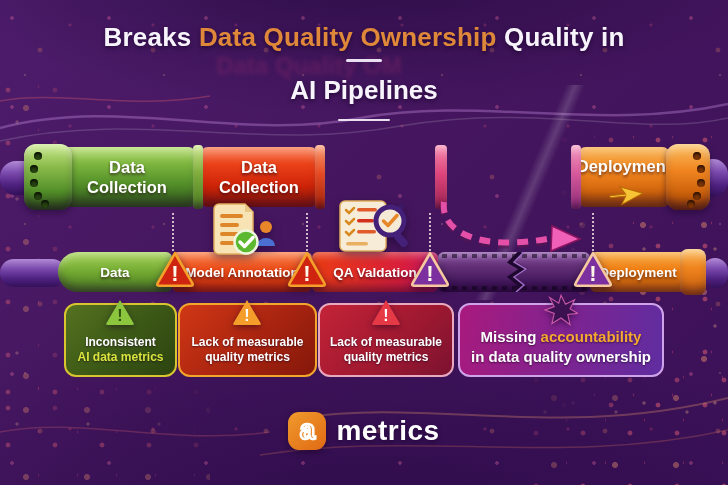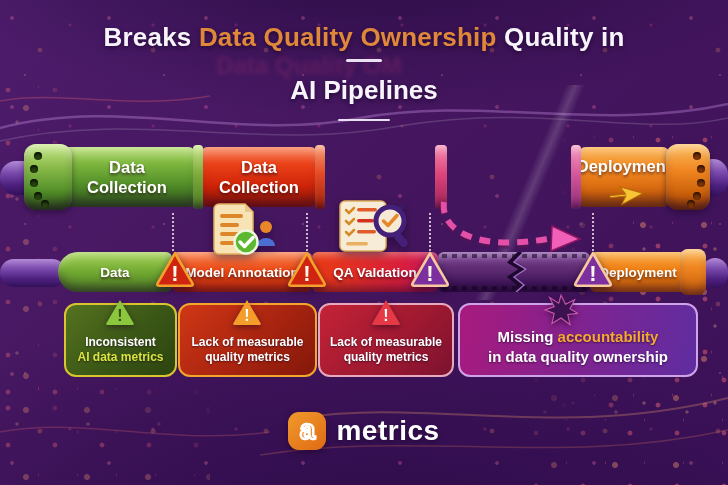--- a/index.html
+++ b/index.html
@@ -104,21 +104,21 @@
   .crack{position:absolute;left:64px;top:0;z-index:4;}
   .warn{position:absolute;z-index:8;filter:drop-shadow(0 3px 4px rgba(20,0,30,.55));}
   .warn text,.sicon text{font-family:"Liberation Sans",sans-serif;font-weight:bold;}
   
   .callout{position:absolute;top:303px;height:74px;border-radius:12px;z-index:6;
     display:flex;flex-direction:column;align-items:center;justify-content:flex-end;
     padding-bottom:9px;text-align:center;}
   .co1{left:64px;width:113px;background:linear-gradient(135deg,#54721f 0%,#3b5716 55%,#2c4410 100%);border:2px solid #d8c52f;}
   .co2{left:178px;width:139px;background:linear-gradient(135deg,#d03715 0%,#a82410 55%,#84180a 100%);border:2px solid #f2a62c;}
   .co3{left:318px;width:136px;background:linear-gradient(135deg,#c42337 0%,#9c1830 60%,#7c1230 100%);border:2px solid #e8a8be;}
-  .co4{left:458px;width:240px;background:linear-gradient(100deg,#a91a7d 0%,#7c2492 55%,#5f2da0 100%);border:2px solid #cfa3e8;}
+  .co4{left:458px;width:206px;background:linear-gradient(100deg,#a91a7d 0%,#7c2492 55%,#5f2da0 100%);border:2px solid #cfa3e8;}
   .co-l1,.co-l2{color:#fff;font-weight:bold;font-size:12px;line-height:1.3;text-shadow:0 1px 2px rgba(20,0,30,.6);}
   .co1 .co-l2{color:#d9e53c;}
   .co4 .co-l1,.co4 .co-l2{font-size:15px;}
   .co4 .hl2{color:#f5a930;}
   .sicon{position:absolute;z-index:9;filter:drop-shadow(0 2px 3px rgba(20,0,30,.5));}
   .si1{left:104px;top:298px;} .si2{left:231px;top:298px;} .si3{left:370px;top:298px;} .si4{left:544px;top:294px;}
   
   .logo-row{position:absolute;left:0;right:0;top:412px;display:flex;align-items:center;justify-content:center;gap:10px;z-index:6;}
   .logo-mark{width:38px;height:38px;border-radius:11px;background:linear-gradient(140deg,#f09a2c,#e06a14);
     display:flex;align-items:center;justify-content:center;box-shadow:0 2px 6px rgba(20,0,30,.5);}

